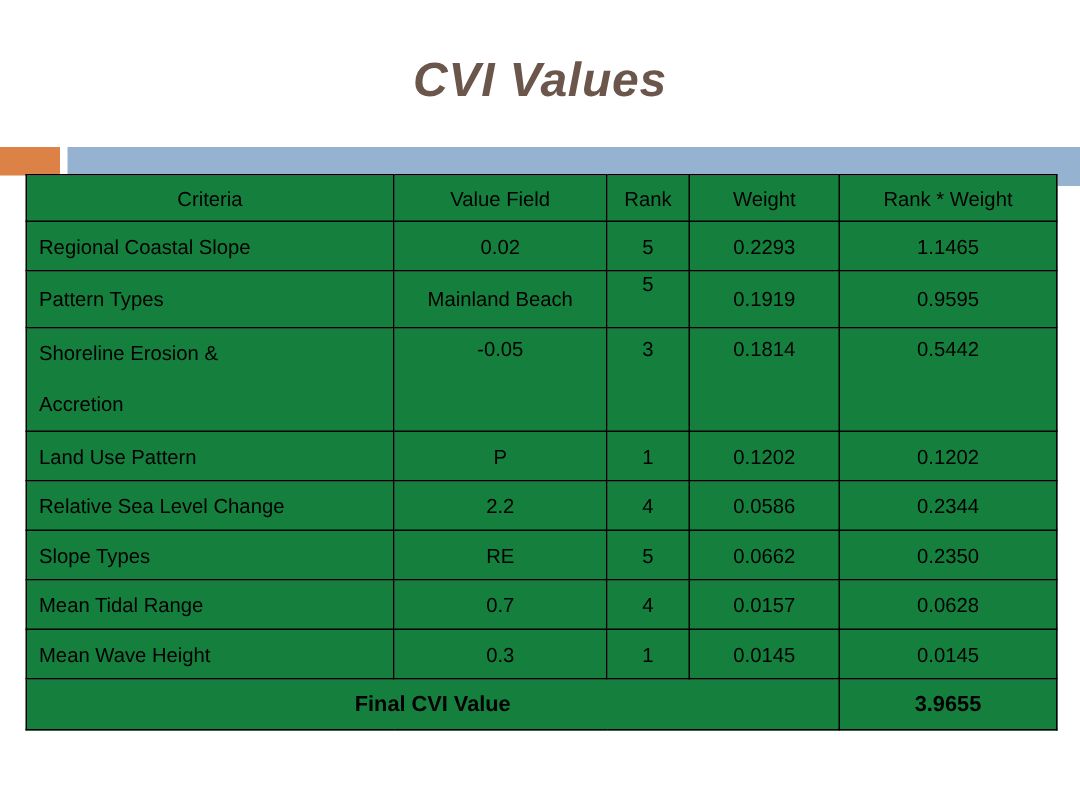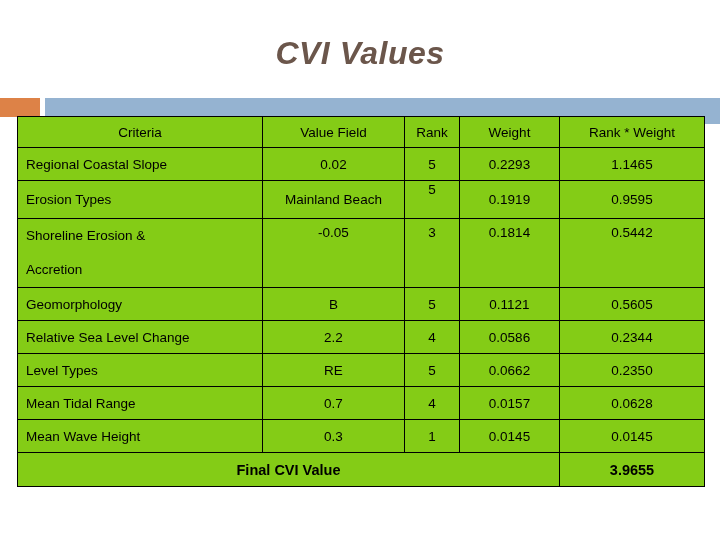--- a/index.html
+++ b/index.html
@@ -60,21 +60,21 @@
     width: 687px;
     table-layout: fixed;
     background: #ffffff;
   }
   table.cvi td, table.cvi th {
     border: 1.6px solid #000000;
     font-size: 13.5px;
     color: #000000;
     font-weight: normal;
     padding: 0 8px;
-    background: #84cc16;
+    background: #15803d;
     vertical-align: middle;
     box-sizing: border-box;
   }
   
   col.c-criteria  { width: 245px; }
   col.c-value     { width: 142px; }
   col.c-rank      { width: 55px;  }
   col.c-weight    { width: 100px; }
   col.c-rw        { width: 145px; }
 
@@ -145,54 +145,54 @@
 
       <tr class="data">
         <td class="criteria">Regional Coastal Slope</td>
         <td class="num">0.02</td>
         <td class="num">5</td>
         <td class="num">0.2293</td>
         <td class="num">1.1465</td>
       </tr>
 
       <tr class="data barrier">
-        <td class="criteria">Erosion Types</td>
+        <td class="criteria">Pattern Types</td>
         <td class="num">Mainland Beach</td>
         <td class="num rank-top">5</td>
         <td class="num">0.1919</td>
         <td class="num">0.9595</td>
       </tr>
 
       <tr class="data tall">
         <td class="criteria"><span>Shoreline Erosion &amp;</span><br><span>Accretion</span></td>
         <td class="num">-0.05</td>
         <td class="num">3</td>
         <td class="num">0.1814</td>
         <td class="num">0.5442</td>
       </tr>
 
-
-      <tr class="data">
-        <td class="criteria">Geomorphology</td>
-        <td class="num">B</td>
-        <td class="num">5</td>
-        <td class="num">0.1121</td>
-        <td class="num">0.5605</td>
-      </tr>
+      <tr class="data">
+        <td class="criteria">Land Use Pattern</td>
+        <td class="num">P</td>
+        <td class="num">1</td>
+        <td class="num">0.1202</td>
+        <td class="num">0.1202</td>
+      </tr>
+
 
       <tr class="data">
         <td class="criteria">Relative Sea Level Change</td>
         <td class="num">2.2</td>
         <td class="num">4</td>
         <td class="num">0.0586</td>
         <td class="num">0.2344</td>
       </tr>
 
       <tr class="data">
-        <td class="criteria">Level Types</td>
+        <td class="criteria">Slope Types</td>
         <td class="num">RE</td>
         <td class="num">5</td>
         <td class="num">0.0662</td>
         <td class="num">0.2350</td>
       </tr>
 
 
       <tr class="data">
         <td class="criteria">Mean Tidal Range</td>
         <td class="num">0.7</td>

